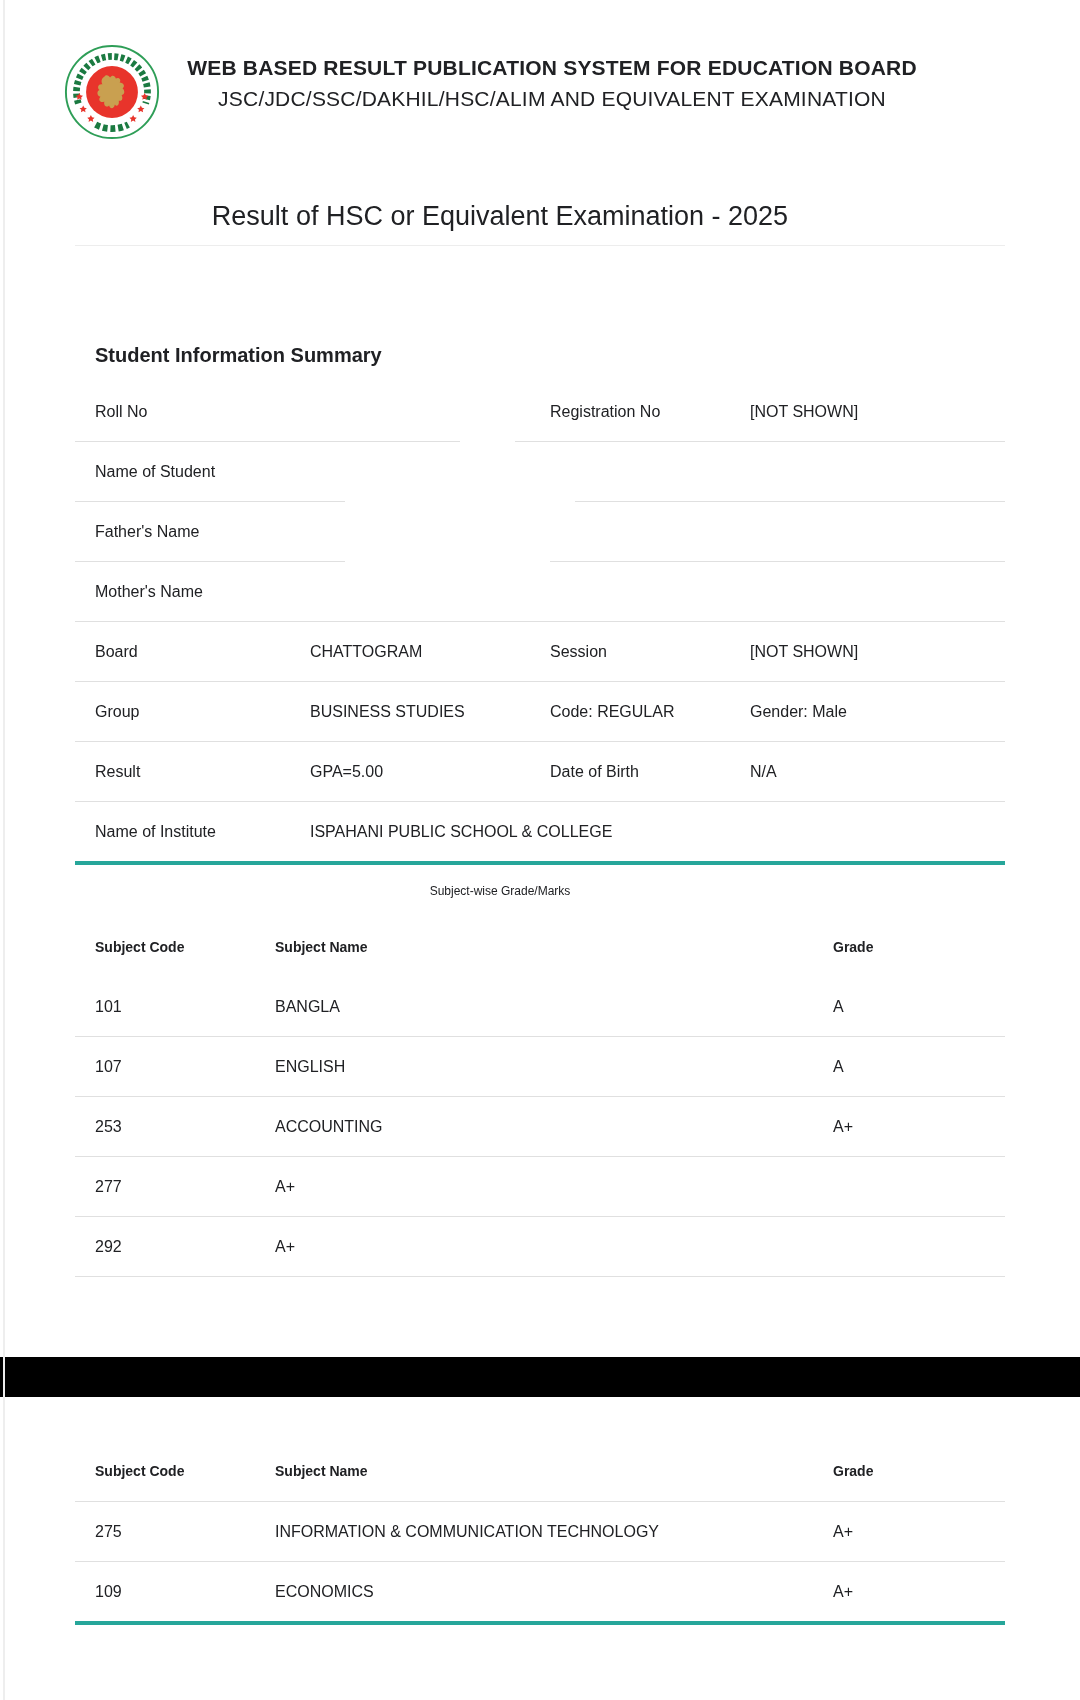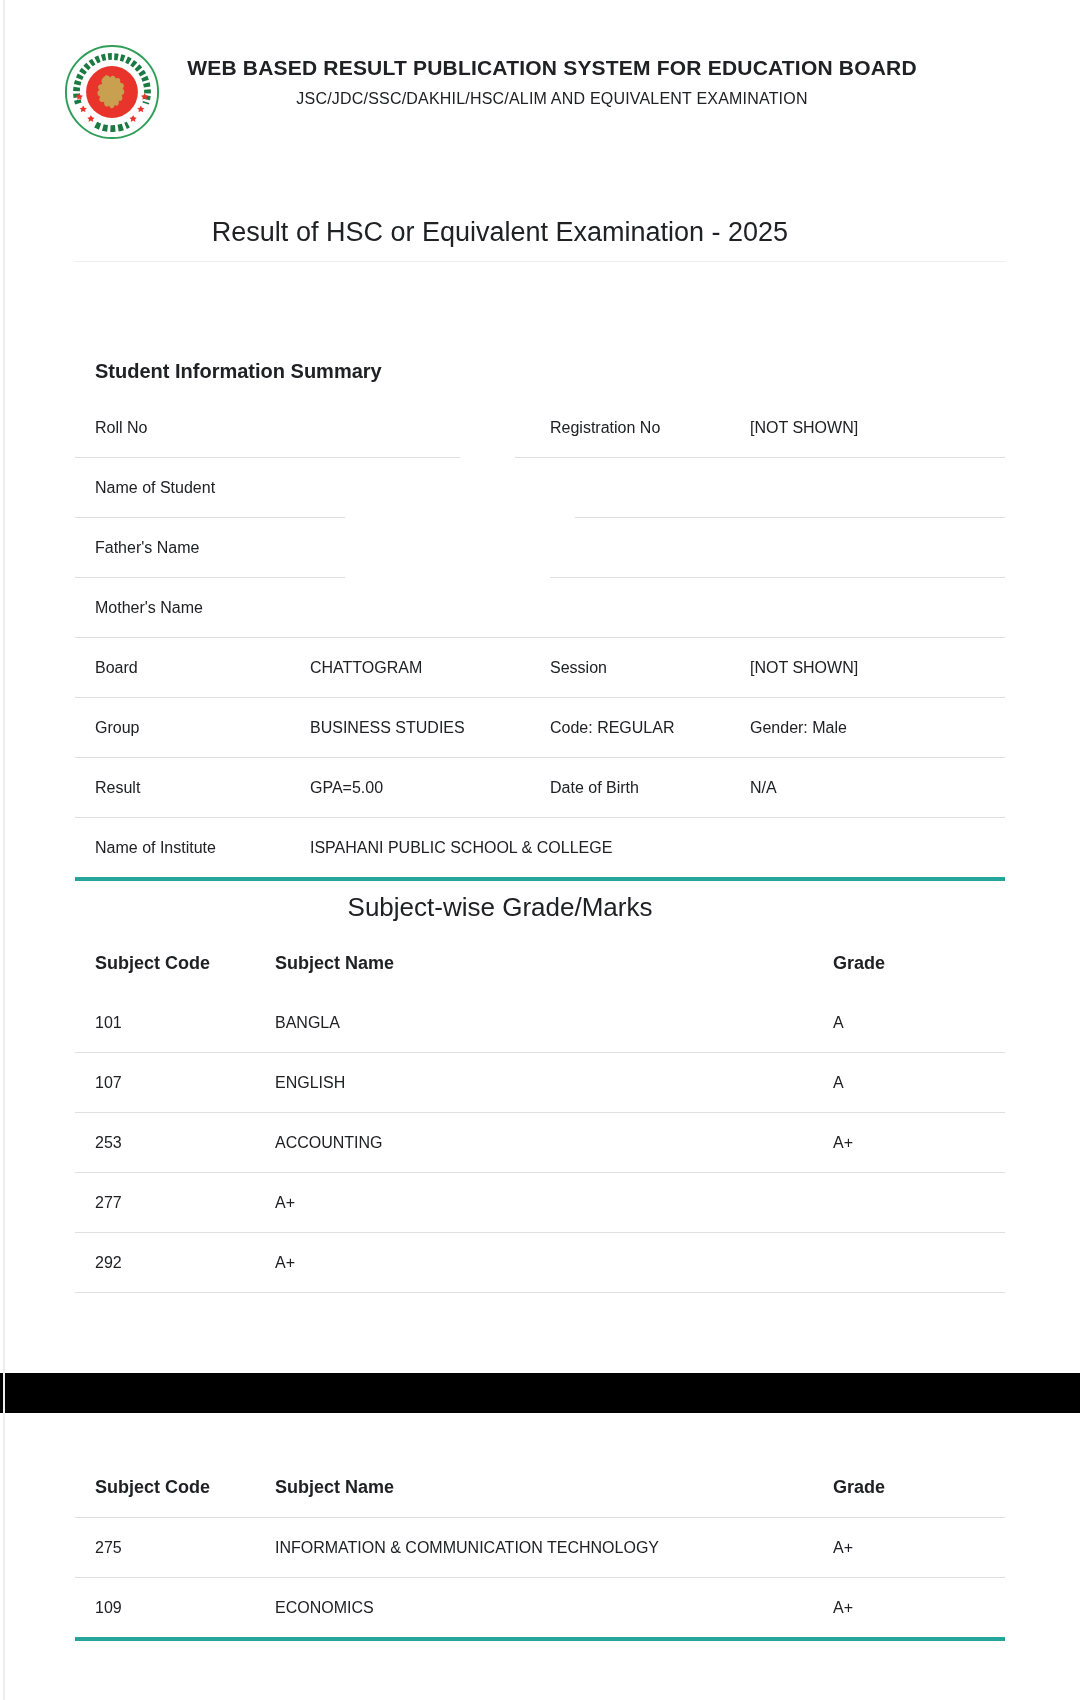--- a/index.html
+++ b/index.html
@@ -14,25 +14,25 @@
   body::before { 
     content:""; position:absolute; left:3px; top:0; width:2px; height:100%;
     background:#eeeeee;
   }
 
   
   .header { position:relative; height:160px; }
   .logo { position:absolute; left:64px; top:44px; width:96px; height:96px; }
   .header-text { text-align:center; padding-top:56px; }
   .header-title { font-size:21px; line-height:24px; font-weight:700; letter-spacing:.2px;padding-left:24px; }
-  .header-subtitle { font-size:16px; line-height:19px; margin-top:9px; font-weight:400; letter-spacing:.2px;margin-left:24px; }
+  .header-subtitle { font-size:21px; line-height:19px; margin-top:9px; font-weight:400; letter-spacing:.2px;margin-left:24px; }
 
   
   .page-title {
-    margin:56px 155px 0 75px;
+    margin:40px 155px 0 75px;
     text-align:center;
     font-size:27px; line-height:32px; font-weight:500;
   }
   .title-divider { margin:13px 75px 0 75px; height:1px; background:#ededed; }
 
   
   .content { margin:0 75px; }
 
   .section-title {
     margin:99px 0 17px 0; padding-left:20px;
@@ -57,30 +57,30 @@
   .split-1 .seg.a { width:385px; } .split-1 .gap { width:55px; }  .split-1 .seg.b { flex:1; }
   .split-2 .seg.a { width:270px; } .split-2 .gap { width:230px; } .split-2 .seg.b { flex:1; }
   .split-3 .seg.a { width:270px; } .split-3 .gap { width:205px; } .split-3 .seg.b { flex:1; }
 
   .accent-divider { height:4px; background:#26a69a; }
 
   
   .grades-title {
     margin:14px 80px 0 0;
     text-align:center;
-    font-size:26px; line-height:24px; font-weight:500;
+    font-size:12px; line-height:24px; font-weight:500;
   }
   .grade-row {
     display:grid;
     grid-template-columns:180px 558px 1fr;
     padding-left:20px;
     align-items:center;
     font-size:16px;
   }
-  .grade-row.head { height:60px; font-weight:700; font-size:18px; }
+  .grade-row.head { height:60px; font-weight:700; font-size:14px; }
   .grade-row.body { height:59px; }
   .table1 { margin-top:14px; }
 
   
   .redaction-bar { margin-top:80px; width:1080px; height:40px; background:#000000; }
 
   .table2 { margin-top:44px; }
   .bottom-space { height:73px; }
 </style>
 </head>

